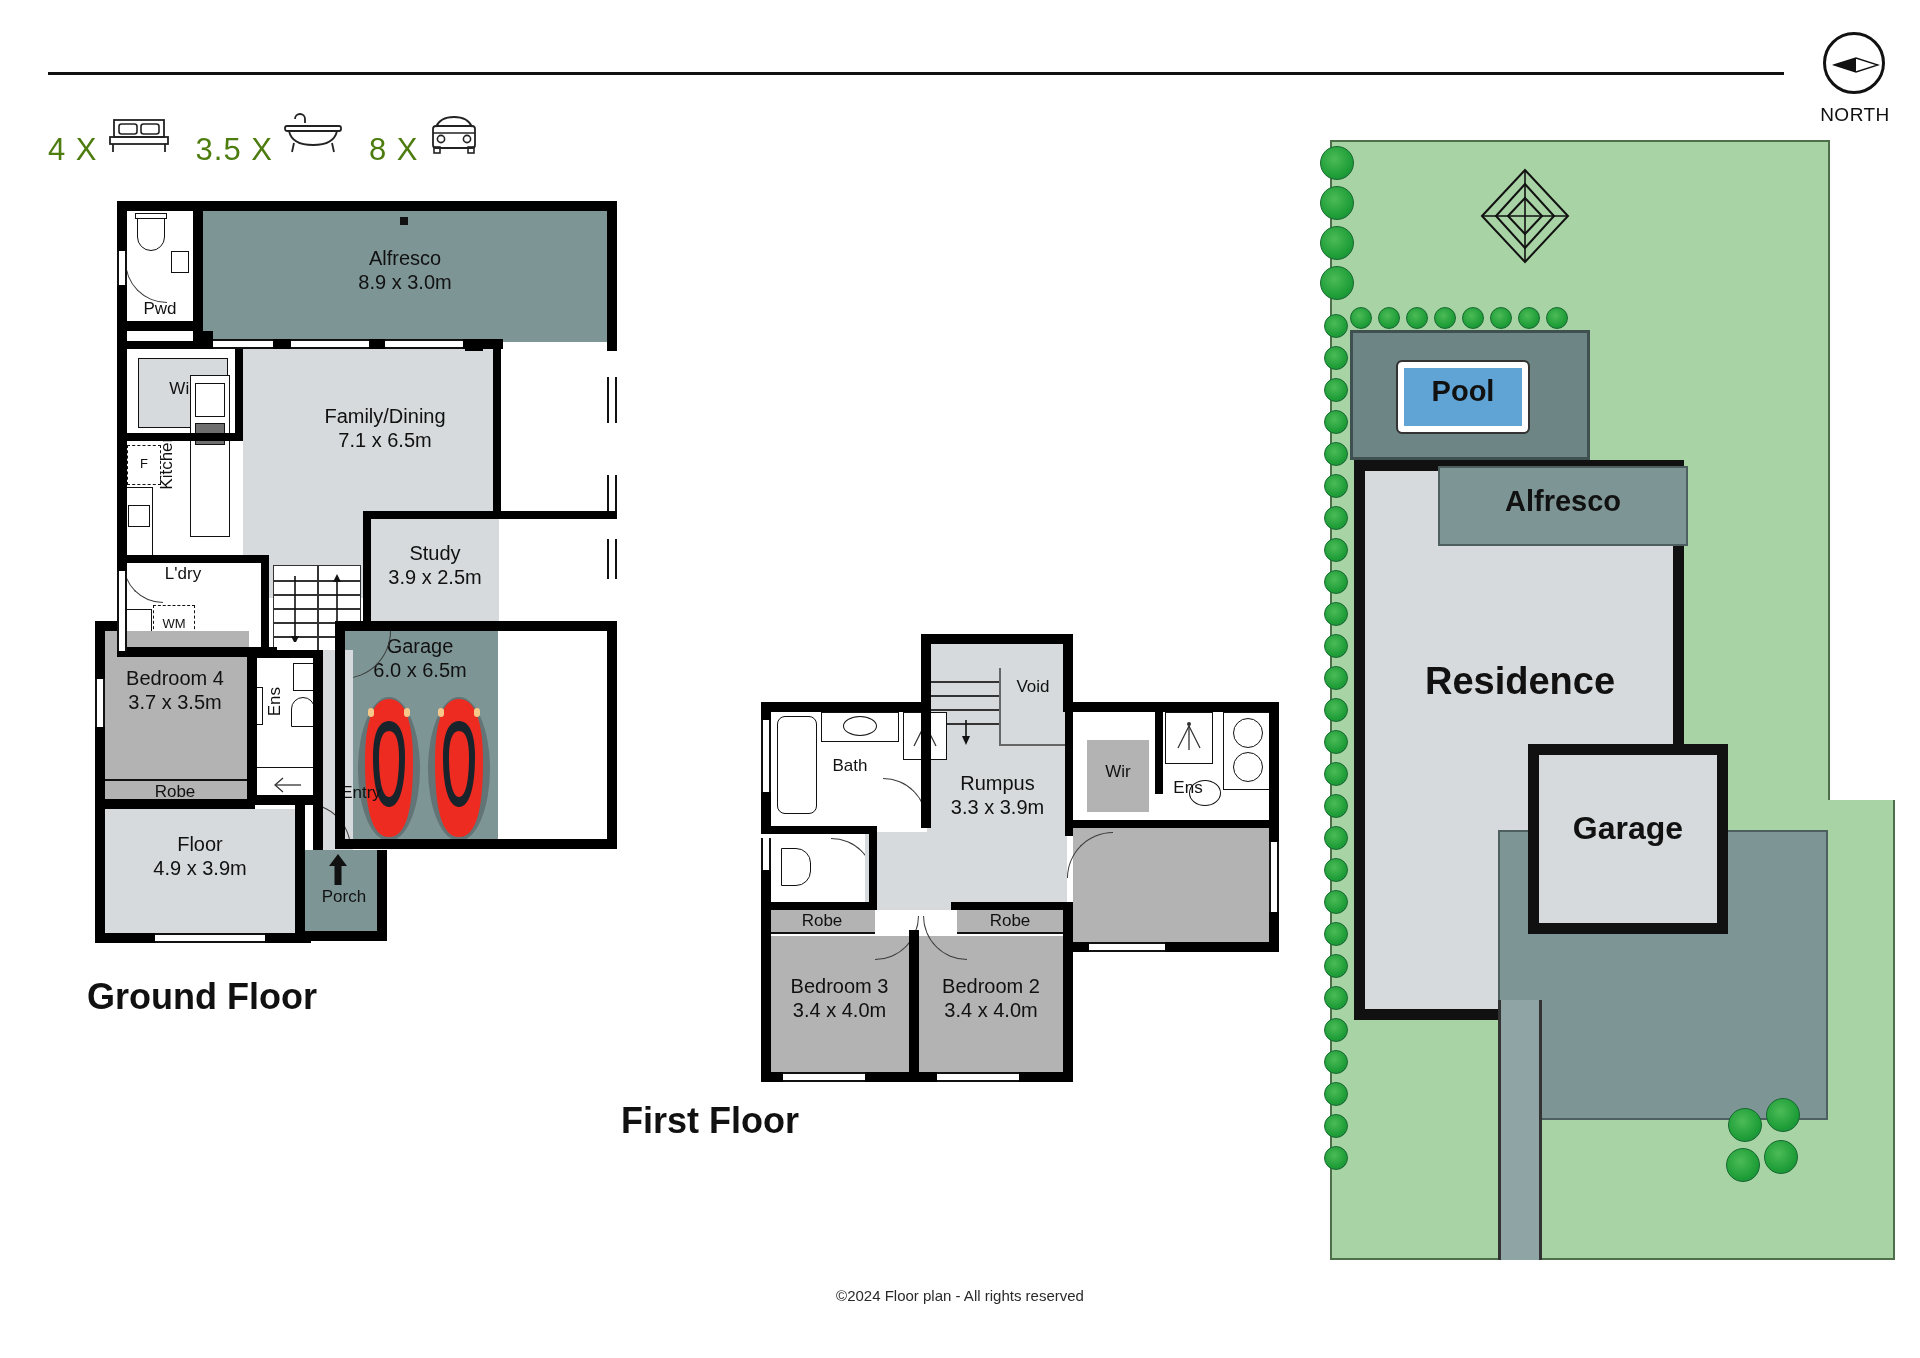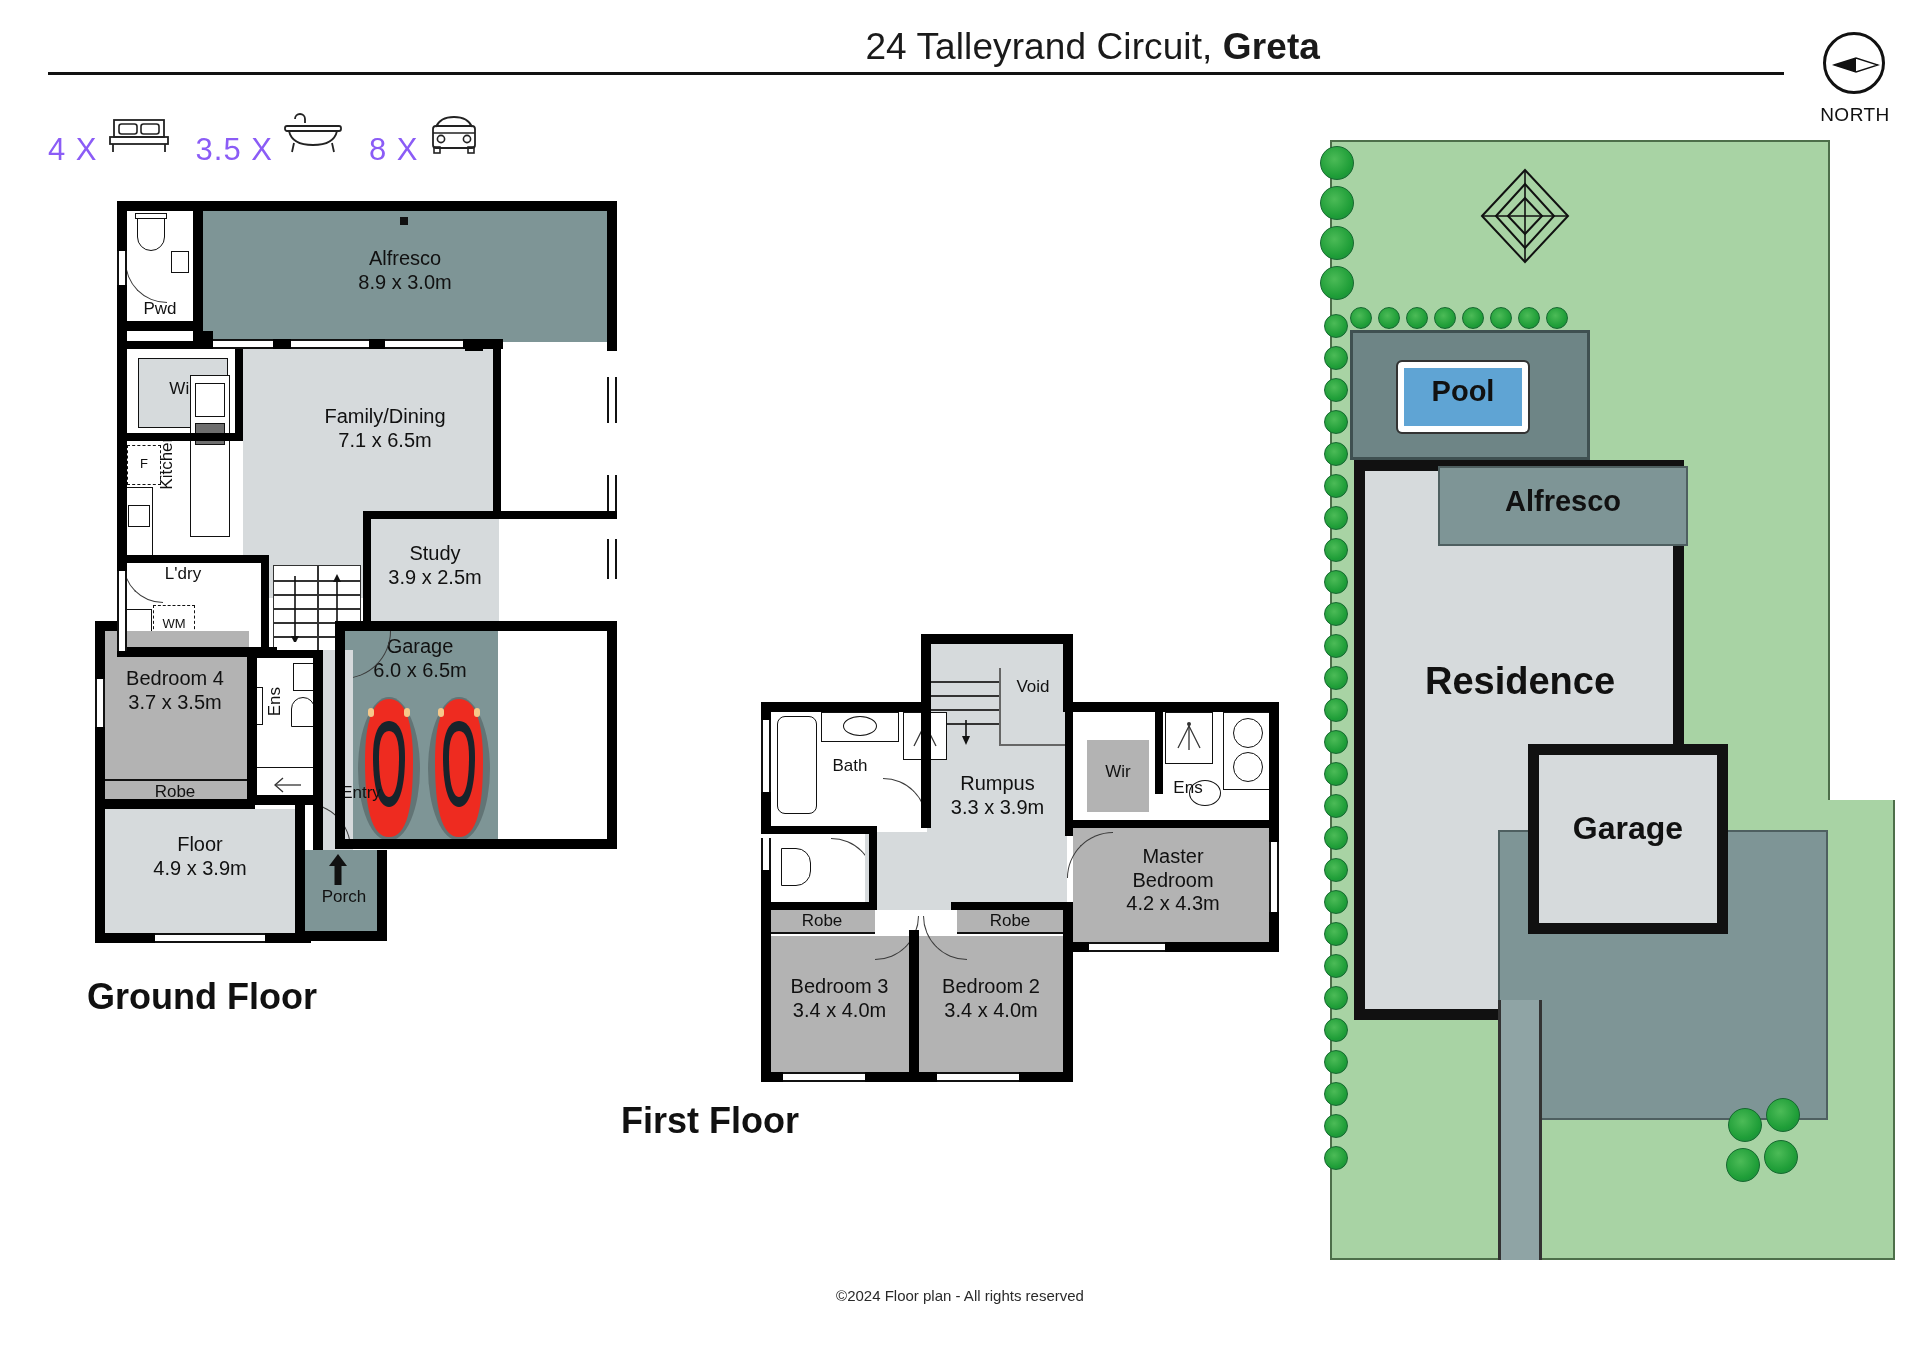--- a/index.html
+++ b/index.html
@@ -11,21 +11,21 @@
   .addr { position:absolute; right:600px; top:26px; font-size:37px; color:#1a1a1a; letter-spacing:.1px; white-space:nowrap; }
   .addr b { font-weight:700; }
 
   .compass { position:absolute; left:1823px; top:32px; width:62px; height:62px; border:3px solid #111; border-radius:50%; }
   .compass .needle { position:absolute; left:6px; top:22px; width:48px; height:16px; }
   .north-lbl { position:absolute; left:1800px; top:104px; width:110px; text-align:center; font-size:19px; color:#111; letter-spacing:.5px; }
 
   
   .features { position:absolute; left:48px; top:100px; display:flex; align-items:center; gap:26px; }
   .feat { display:flex; align-items:center; gap:10px; }
-  .feat .n { font-size:31px; color:#8b5cf6; font-weight:300; letter-spacing:1px;margin-top:32px; }
+  .feat .n { font-size:31px; color:#4d7c0f; font-weight:300; letter-spacing:1px;margin-top:32px; }
   .feat svg { display:block; }
 
   
   .plan { position:absolute; }
   .w  { position:absolute; background:#000; }           
   .rm { position:absolute; }                            
   .fill-light { background:#d6dadc; }                   
   .fill-mid   { background:#b3b3b3; }                   
   .fill-teal  { background:#7e9596; }                   
   .fill-white { background:#ffffff; }
@@ -59,24 +59,20 @@
   .copy { position:absolute; left:0; width:1920px; top:1287px; text-align:center; font-size:15px; color:#2a2a2a; }
   .disc { position:absolute; left:0; width:1920px; top:1320px; text-align:center; font-size:15.5px; color:#2a2a2a; }
 </style>
 </head>
 <body>
 
 <div id="root">
 
   <div class="hdr-rule"></div>
 
-  <div class="addr">
-    <span>24 Talleyrand Circuit,</span>
-    <b>Greta</b>
-  </div>
 
   <div class="compass">
     <svg class="needle" viewBox="0 0 48 16">
       <polygon points="2,8 24,1 46,8 24,15" fill="none" stroke="#111" stroke-width="1.4"></polygon>
       <polygon points="2,8 24,1 24,15" fill="#111"></polygon>
     </svg>
   </div>
   <div class="north-lbl">NORTH</div>
 
   <div class="features">
@@ -373,25 +369,20 @@
     </svg>
     <div class="fx" style="left:468px; top:92px; width:50px; height:78px;"></div>
     <div class="fx noborder" style="left:478px; top:98px; width:30px; height:30px; border:1.5px solid #111; border-radius:50%;"></div>
     <div class="fx noborder" style="left:478px; top:132px; width:30px; height:30px; border:1.5px solid #111; border-radius:50%;"></div>
     <div class="fx noborder" style="left:434px; top:160px; width:32px; height:26px; border:1.5px solid #111; border-radius:50%;"></div>
     <div class="lbl sm" style="left:398px; top:158px; width:70px;">
       <span class="nm">Ens</span>
     </div>
 
     <div class="rm fill-mid" style="left:318px; top:208px; width:200px; height:122px;"></div>
-    <div class="lbl" style="left:318px; top:225px; width:200px;">
-      <span class="nm">Master</span>
-      <span class="nm">Bedroom</span>
-      <span class="dm">4.2 x 4.3m</span>
-    </div>
     <div class="door" style="left:312px; top:212px; width:46px; height:46px; border-width:1.6px 0 0 1.6px; border-radius:46px 0 0 0;"></div>
 
     <div class="rm fill-mid" style="left:14px; top:288px; width:106px; height:26px; border-bottom:2.5px solid #111;"></div>
     <div class="lbl sm" style="left:14px; top:291px; width:106px;">
       <span class="nm">Robe</span>
     </div>
     <div class="rm fill-mid" style="left:202px; top:288px; width:106px; height:26px; border-bottom:2.5px solid #111;"></div>
     <div class="lbl sm" style="left:202px; top:291px; width:106px;">
       <span class="nm">Robe</span>
     </div>

